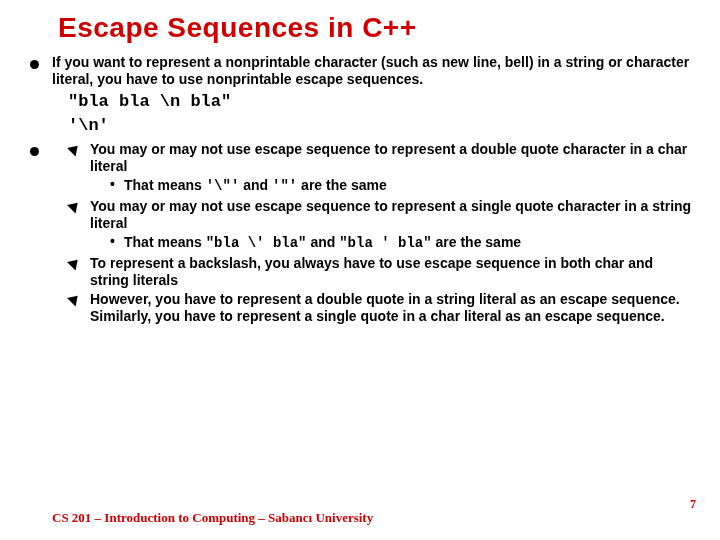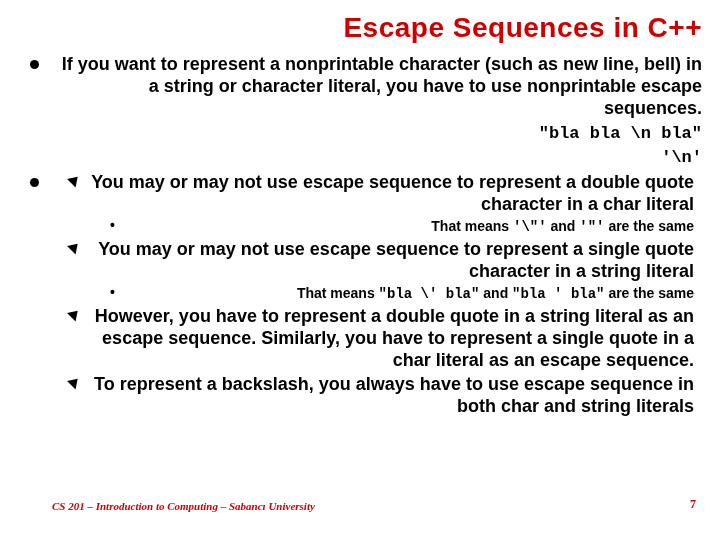--- a/index.html
+++ b/index.html
@@ -11,21 +11,20 @@
     font-family: Arial, Helvetica, sans-serif;
     color: #000;
     overflow: hidden;
   }
   .slide {
     position: relative;
     width: 720px;
     height: 540px;
     box-sizing: border-box;
     padding: 12px 18px 0 18px;
-    text-align: right;
   }
   .title {
     color: #d00000;
     font-size: 28px;
     font-weight: bold;
     margin: 0 0 10px 40px;
     letter-spacing: 0.5px;
   }
   ul.level1 {
     list-style: none;
@@ -41,21 +40,21 @@
     content: "";
     position: absolute;
     left: 6px;
     top: 6px;
     width: 9px;
     height: 9px;
     background: #000;
     border-radius: 50%;
   }
   .body {
-    font-size: 18px;
+    font-size: 14px;
     font-weight: bold;
     line-height: 1.22;
   }
   .code-para {
     font-size: 17px;
     font-weight: bold;
     margin-left: 16px;
     margin-top: 2px;
     line-height: 1.25;
   }
@@ -100,26 +99,25 @@
     content: "•";
     position: absolute;
     left: 0;
     top: 0;
     font-size: 14px;
     line-height: 1;
   }
   .footer {
     position: absolute;
     left: 52px;
-    bottom: 28px;
+    bottom: 14px;
     color: #d00000;
     font-family: Georgia, "Times New Roman", serif;
-    font-size: 11px;
+    font-size: 13px;
     font-weight: bold;
-    font-style: italic;
   }
   .pagenum {
     position: absolute;
     right: 24px;
     bottom: 28px;
     color: #d00000;
     font-family: Georgia, "Times New Roman", serif;
     font-size: 12px;
     font-weight: bold;
   }
@@ -153,24 +151,24 @@
         </li>
         <li>
           <div class="body">You may or may not use escape sequence to represent a single quote character in a string literal</div>
           <ul class="level3">
             <li>
               <span>That means </span><span class="mono">"bla \'  bla"</span><span> and </span><span class="mono">"bla '  bla"</span><span> are the same</span>
             </li>
           </ul>
         </li>
         <li>
-          <div class="body">However, you have to represent a double quote in a string literal as an escape sequence. Similarly, you have to represent a single quote in a char literal as an escape sequence.</div>
+          <div class="body">To represent a backslash, you always have to use escape sequence in both char and string literals</div>
         </li>
         <li>
-          <div class="body">To represent a backslash, you always have to use escape sequence in both char and string literals</div>
+          <div class="body">However, you have to represent a double quote in a string literal as an escape sequence. Similarly, you have to represent a single quote in a char literal as an escape sequence.</div>
         </li>
       </ul>
     </li>
   </ul>
 
   <div class="footer">CS 201 – Introduction to Computing – Sabancı University</div>
   <div class="pagenum">7</div>
 </div>
 
 </body></html>

